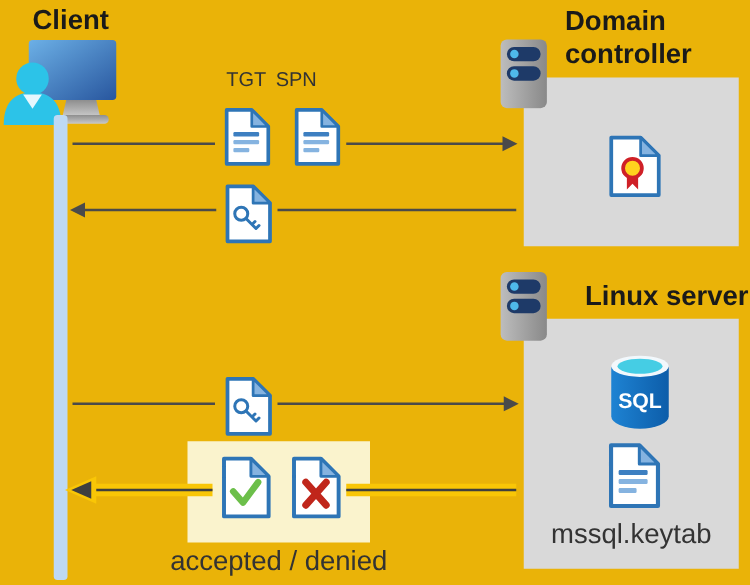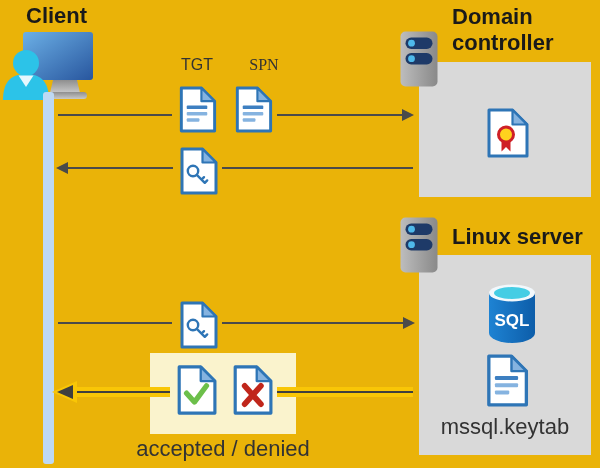--- a/index.html
+++ b/index.html
@@ -79,21 +79,21 @@
 
   <svg class="abs" style="left:485px;top:108px;" width="46" height="50" viewBox="0 0 46 50">
     <path d="M4 2 H27.5 L42 16.5 V48 H4 Z" fill="#fff" stroke="#2e75b6" stroke-width="3" stroke-linejoin="round"></path>
     <path d="M27.5 2 V16.5 H42 Z" fill="#85b3e0" stroke="#2e75b6" stroke-width="2.2" stroke-linejoin="round"></path>
     <path d="M16.5 30 V43.5 L21 39 L25.5 43.5 V30 Z" fill="#cf2027"></path>
     <circle cx="21" cy="26.5" r="7.5" fill="#ffd21e" stroke="#cf2027" stroke-width="3"></circle>
   </svg>
 
   <div class="abs gray-box" style="left:419px;top:255px;width:172px;height:200px;"></div>
 
-  <div class="abs title" style="left:452px;top:224px;white-space:nowrap;">Linux server</div>
+  <div class="abs title" style="left:468px;top:224px;white-space:nowrap;">Linux server</div>
 
   <svg class="abs" style="left:400px;top:217px;" width="38" height="56" viewBox="0 0 38 56">
     <defs>
       <linearGradient id="srvGrad2" x1="0" y1="0" x2="1" y2="0">
         <stop offset="0" stop-color="#bdbdbd"></stop>
           <stop offset="1" stop-color="#898989"></stop>
       </linearGradient>
     </defs>
     <rect x="0.5" y="0.5" width="37" height="55" rx="5" fill="url(#srvGrad2)"></rect>
     <rect x="5.5" y="6.5" width="27" height="11.5" rx="5.75" fill="#1e3a68"></rect>
@@ -123,21 +123,21 @@
     <rect x="9.5" y="33" width="13" height="3.6" rx="1" fill="#85b3e0"></rect>
   </svg>
 
   <div class="abs big-label center" style="left:419px;top:414px;width:172px;">mssql.keytab</div>
 
   <div class="abs h-line" style="left:58px;top:114px;width:114px;"></div>
   <div class="abs h-line" style="left:277px;top:114px;width:126px;"></div>
   <div class="abs head-right" style="left:402px;top:109px;"></div>
 
   <div class="abs label center" style="left:174px;top:56px;width:46px;">TGT</div>
-  <div class="abs label center" style="left:241px;top:56px;width:46px;font-family:Liberation Serif, serif;">SPN</div>
+  <div class="abs label center" style="left:214px;top:56px;width:46px;">SPN</div>
 
   <svg class="abs" style="left:177px;top:86px;" width="40" height="47" viewBox="0 0 40 48">
     <path d="M4 2 H24.5 L38 15.5 V46 H4 Z" fill="#fff" stroke="#2e75b6" stroke-width="3" stroke-linejoin="round"></path>
     <path d="M24.5 2 V15.5 H38 Z" fill="#85b3e0" stroke="#2e75b6" stroke-width="2.2" stroke-linejoin="round"></path>
     <rect x="9.5" y="20" width="21" height="3.6" rx="1" fill="#3d7fc1"></rect>
     <rect x="9.5" y="26.5" width="21" height="3.6" rx="1" fill="#85b3e0"></rect>
     <rect x="9.5" y="33" width="13" height="3.6" rx="1" fill="#85b3e0"></rect>
   </svg>
 
   <svg class="abs" style="left:233px;top:86px;" width="40" height="47" viewBox="0 0 40 48">

